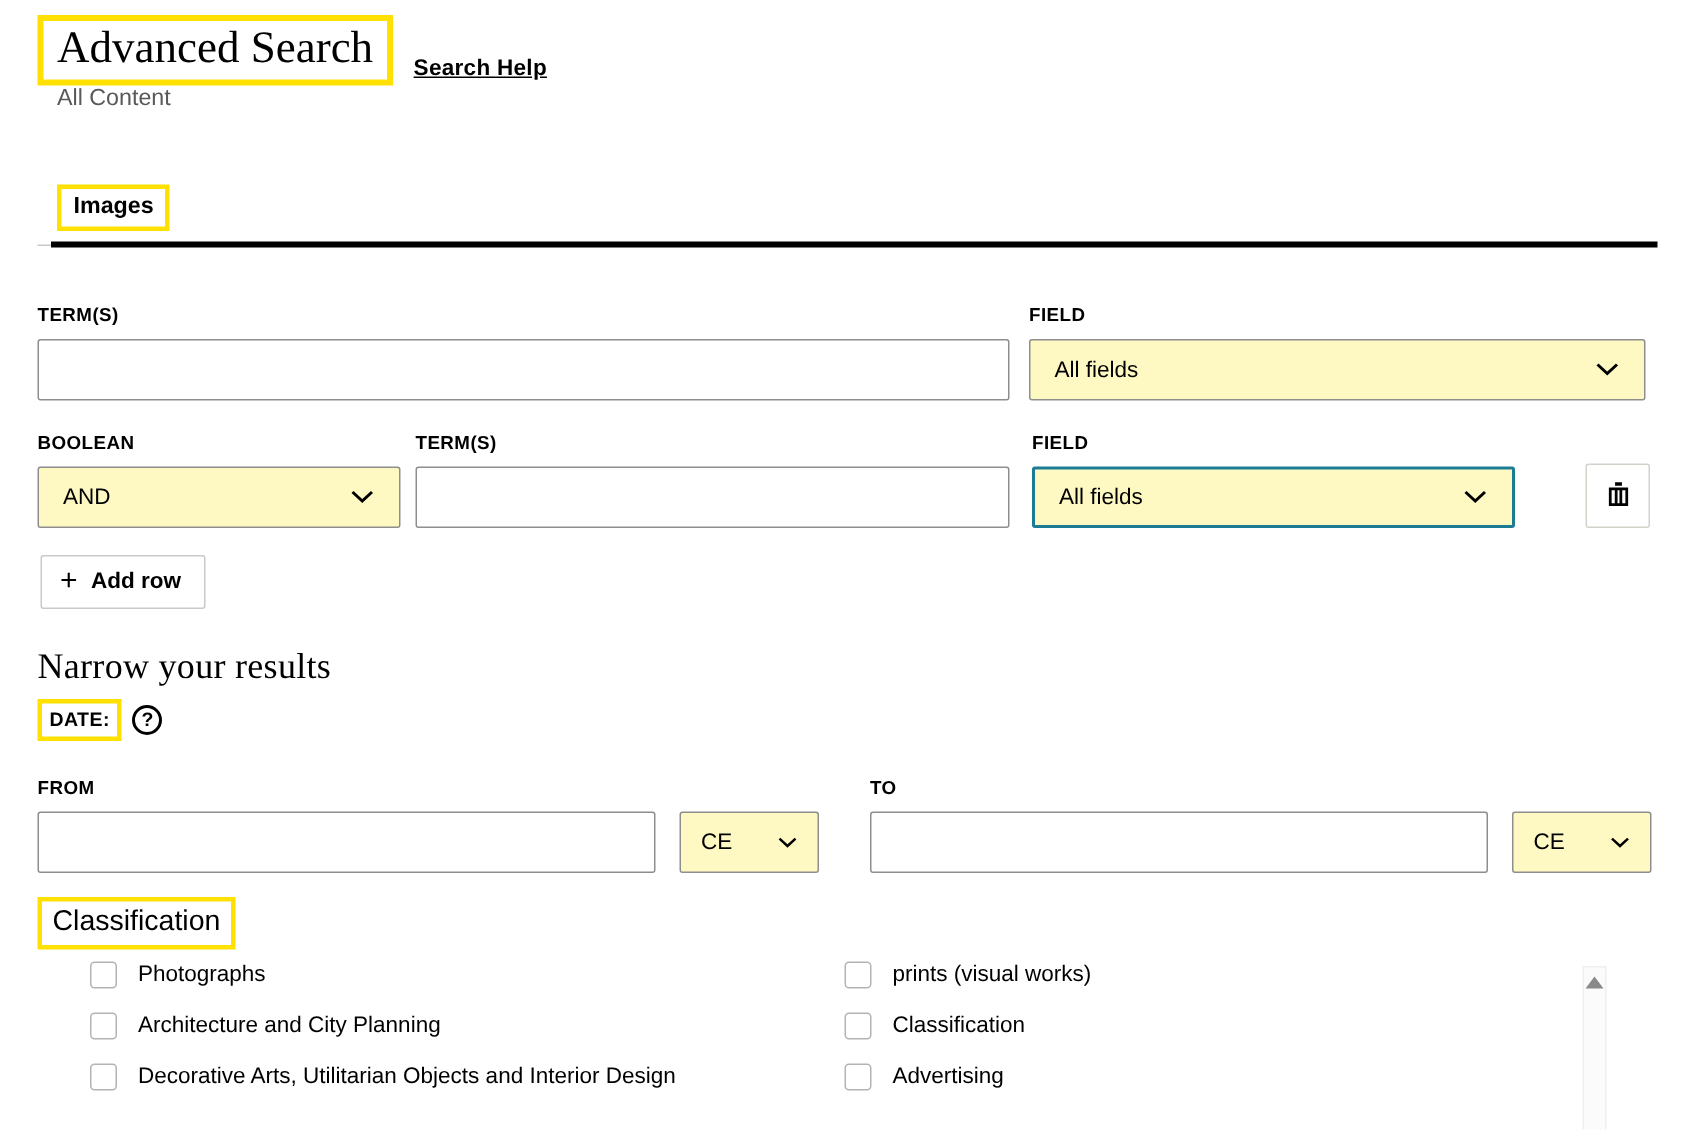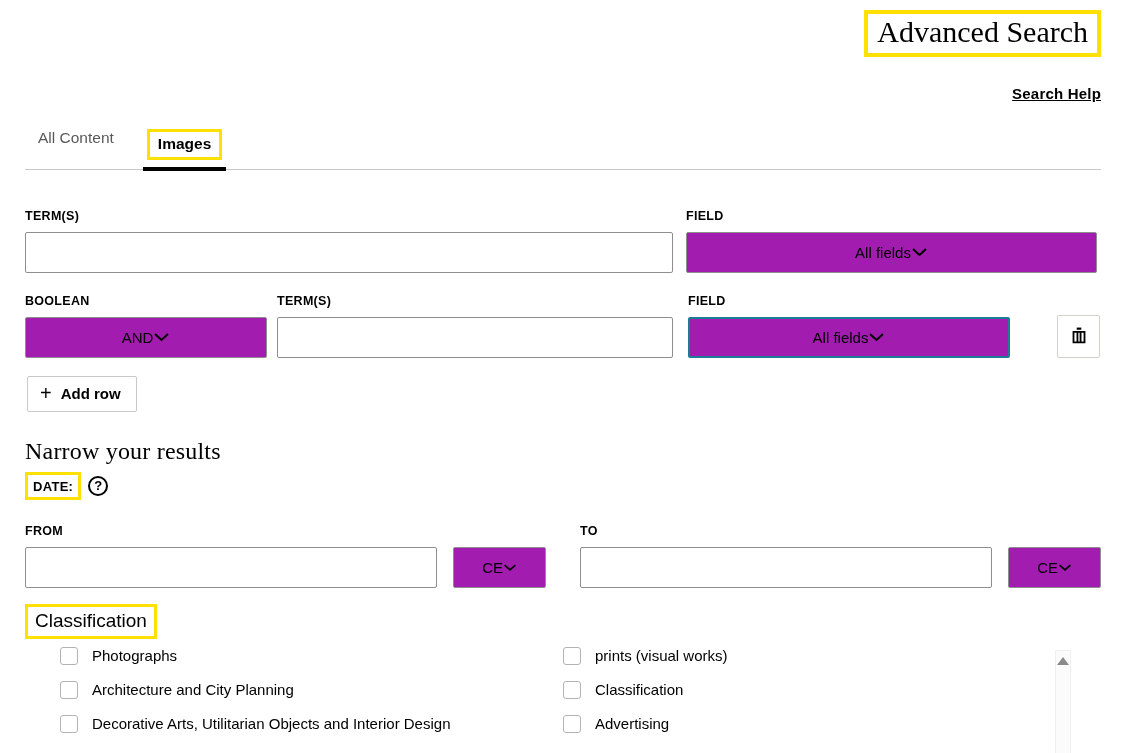--- a/index.html
+++ b/index.html
@@ -5,46 +5,46 @@
   * { margin:0; padding:0; box-sizing:border-box; }
   html,body { width:1131px; height:753px; overflow:hidden; background:#fff;
     font-family:"Liberation Sans", sans-serif; color:#000; }
   .page { padding:10px 30px 0 25px; }
 
   
   .hl { border:4px solid #ffe000; }
   .hl-thin { border:3px solid #ffe000; }
 
   
-  .hdr { display:flex; align-items:flex-end; gap:28px;flex-direction:column; }
+  .hdr { display:flex; align-items:flex-end; gap:14px; }
   .title-box { display:inline-block; padding:1px 9px 3px 9px; }
   .title-box h1 { font-family:"Liberation Serif", serif; font-weight:400; font-size:30px; line-height:1.15; }
   .search-help { font-size:15px; font-weight:700; text-decoration:underline; color:#000; cursor:pointer; margin-bottom:3px; letter-spacing:.2px; }
 
   
-  .tabs { display:flex; gap:33px; margin-top:24px; padding-left:13px; border-bottom:1px solid #c8c8c8; position:relative; }
+  .tabs { display:flex; gap:33px; padding-left:13px; border-bottom:1px solid #c8c8c8; position:relative;flex-direction:column; }
   .tab { font-size:15.5px; padding-bottom:15px; color:#595959; cursor:pointer; position:relative; }
   .tab.active { color:#000; font-weight:700; padding-bottom:9px; }
   .tab.active .tab-hl { display:inline-block; padding:3px 8px 4px 8px; }
   .tab.active::after { content:""; position:absolute; left:-4px; right:-4px; bottom:-2px; height:4px; background:#000; }
 
   
   h2.serif { font-family:"Liberation Serif", serif; font-weight:400; font-size:24px; letter-spacing:.2px; }
   .construct-h { margin-top:27px; }
   .narrow-h { margin-top:26px; }
 
   
   .form-row { display:flex; align-items:flex-end; }
   .row1 { margin-top:39px; }
   .row2 { margin-top:21px; }
   .fgroup label { display:block; font-size:12.5px; font-weight:700; letter-spacing:.3px; margin-bottom:9px; }
   .tbox { width:100%; height:41px; border:1px solid #8e8e8e; border-radius:2px; background:#fff;
     font-size:15px; padding:0 14px; font-family:"Liberation Sans", sans-serif; }
-  .select { height:41px; border:1px solid #8e8e8e; border-radius:2px; background:#a21caf; cursor:pointer;
-    display:flex; align-items:center; justify-content:center; padding:0 16px; font-size:15px; }
+  .select { height:41px; border:1px solid #8e8e8e; border-radius:2px; background:#fef9c3; cursor:pointer;
+    display:flex; align-items:center; justify-content:space-between; padding:0 16px; font-size:15px; }
   .select.focused { border:2px solid #1c7c95; }
   .w-terms1 { width:648px; margin-right:13px; }
   .w-field1 { width:411px; }
   .w-bool { width:242px; margin-right:10px; }
   .w-terms2 { width:396px; margin-right:15px; }
   .w-field2 { width:322px; }
   .trash-btn { width:43px; height:43px; margin-left:47px; border:1px solid #d2d2ca; border-radius:2px;
     background:#fff; cursor:pointer; display:flex; align-items:center; justify-content:center; }
   .add-row { margin-top:18px; margin-left:2px; display:inline-flex; align-items:center; gap:9px;
     border:1px solid #c9c9c9; border-radius:2px; background:#fff; padding:7px 15px 7px 12px;

